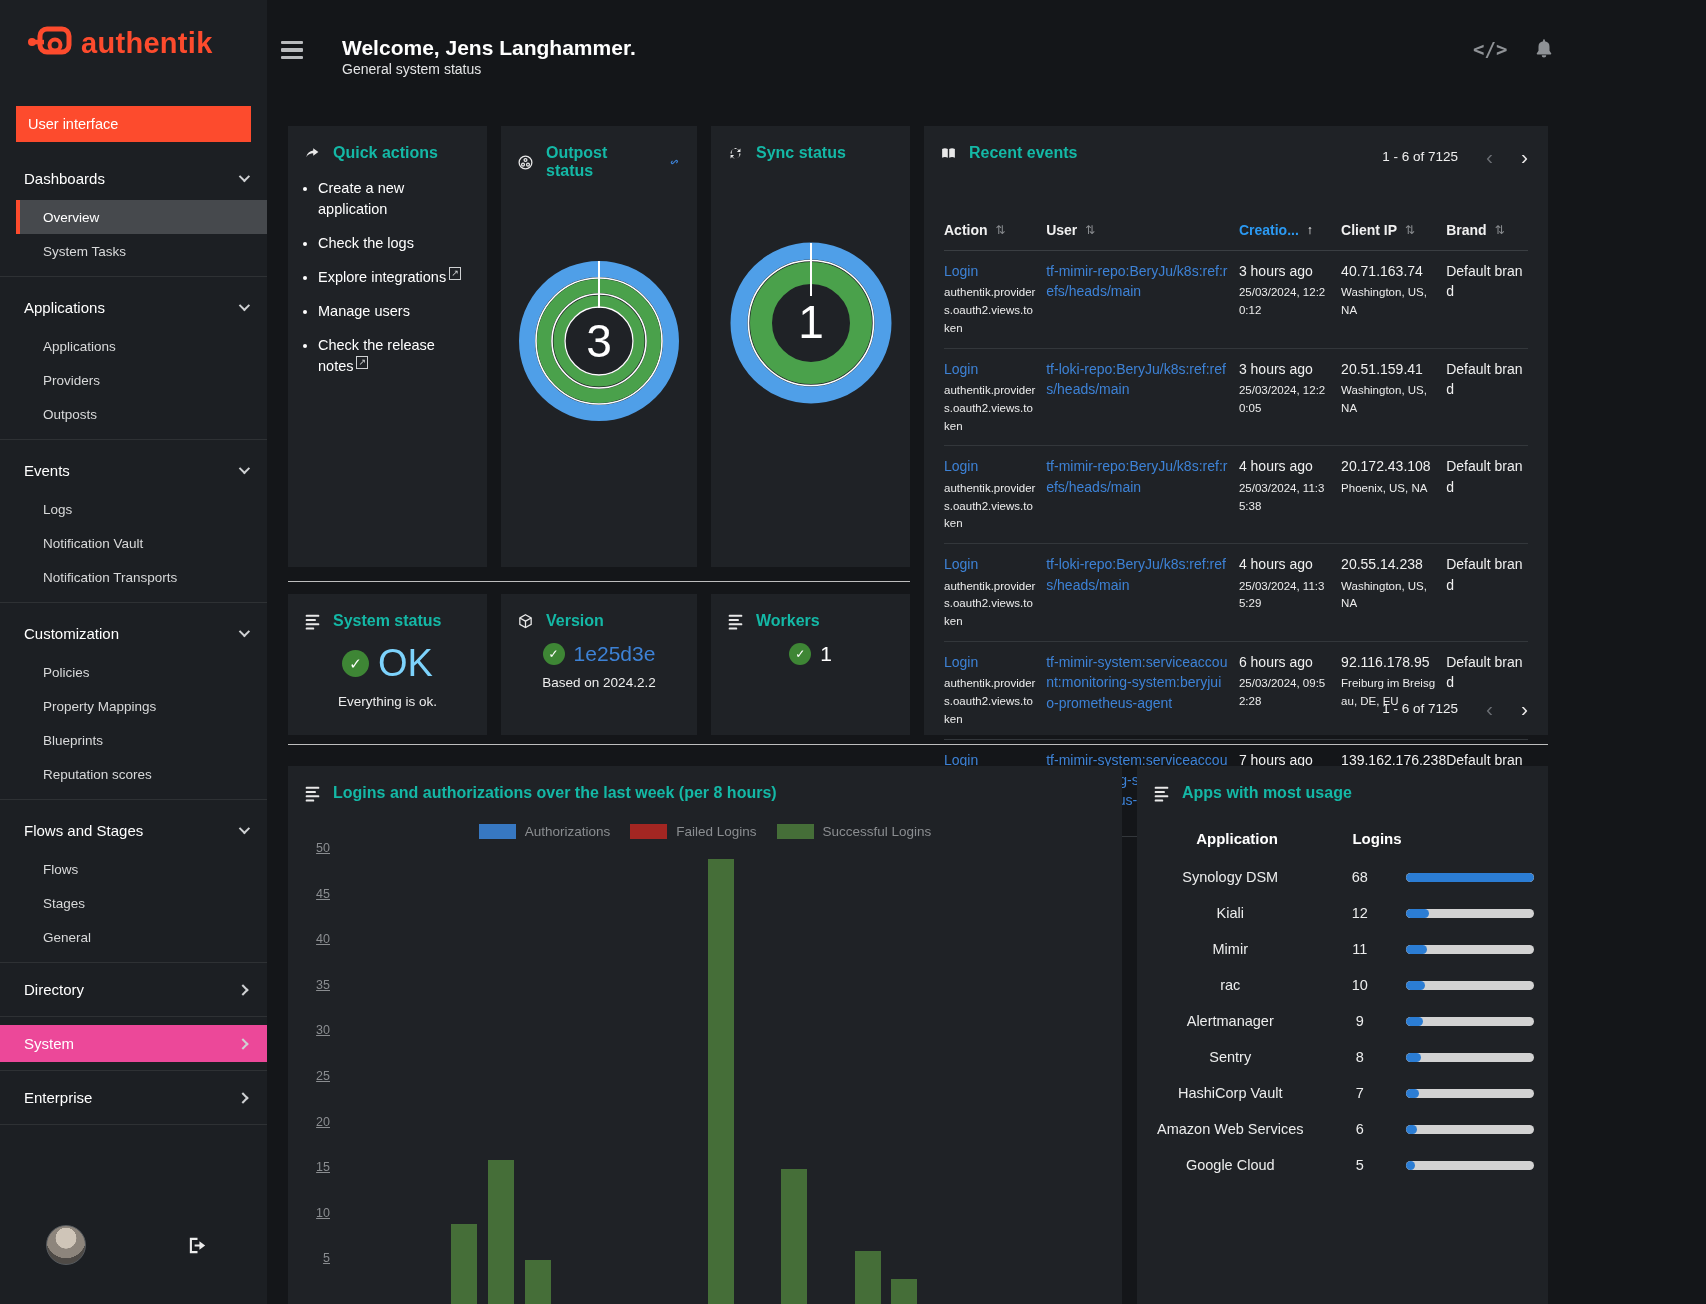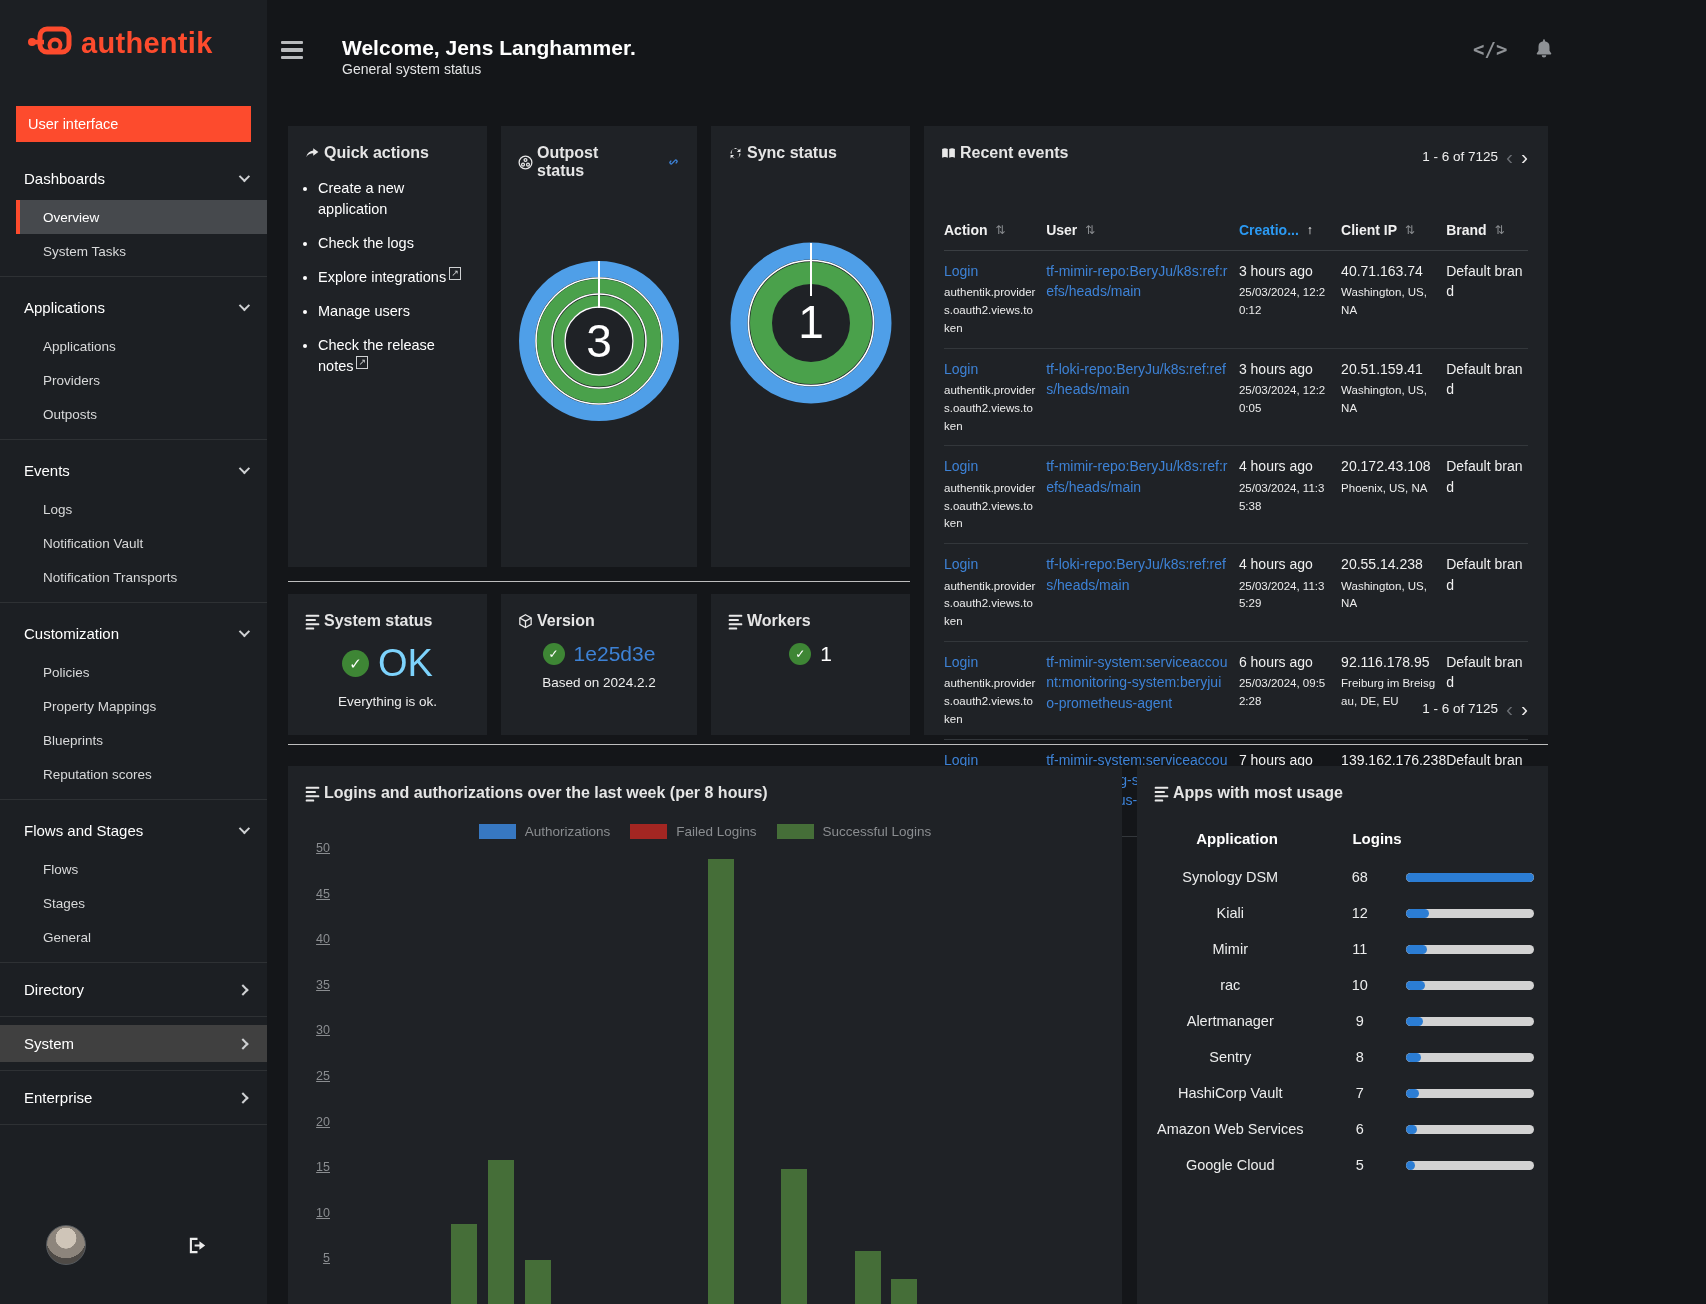--- a/index.html
+++ b/index.html
@@ -16,21 +16,21 @@
   .logo-row{display:flex;align-items:center;gap:9px;margin:26px 0 0 28px;}
   .logo-mark{width:44px;height:34px;}
   .logo-text{color:var(--accent);font-size:29px;font-weight:bold;letter-spacing:.3px;}
   .ui-btn{display:block;margin:46px 16px 0;width:235px;height:36px;background:var(--accent);
     color:#fff;border:none;font-size:14.5px;text-align:left;padding-left:12px;
     font-family:inherit;cursor:pointer;}
   .nav{margin-top:14px;}
   .nav-group-head{display:flex;align-items:center;height:44px;padding:0 20px 0 24px;color:#fff;
     font-size:15px;cursor:pointer;}
   .nav-group-head.solo{height:37px;}
-  .nav-group-head.hl{background:#404040;}
+  .nav-group-head.hl{background:#ec4899;}
   .nav-group-head .chev{margin-left:auto;}
   .chev{width:8px;height:8px;border-right:2px solid #cfd1d3;border-bottom:2px solid #cfd1d3;display:inline-block;}
   .chev.down{transform:rotate(45deg) translateY(-2px);}
   .chev.right{transform:rotate(-45deg);}
   .nav-item{display:flex;align-items:center;height:34px;padding-left:43px;font-size:13.5px;color:#d8d9da;cursor:pointer;}
   .nav-item.active{margin-left:16px;border-left:4px solid var(--accent);padding-left:23px;background:#46494d;color:#fff;}
   .nav-divider{height:1px;background:#2e3134;margin:8px 0;}
   .side-footer{position:absolute;bottom:0;left:0;right:0;height:118px;display:flex;align-items:center;}
   .avatar{width:40px;height:40px;border-radius:50%;margin-left:46px;border:1px solid #565a5e;cursor:pointer;
     background:radial-gradient(circle at 50% 32%,#cfc5b8 0 32%,#8d857c 33% 62%,#4e4a46 63% 100%);}
@@ -55,40 +55,40 @@
   #card-events{left:657px;top:126px;width:624px;height:609px;}
   #card-system{left:21px;top:594px;width:199px;height:141px;}
   #card-version{left:234px;top:594px;width:196px;height:141px;}
   #card-workers{left:444px;top:594px;width:199px;height:141px;}
   #card-chart{left:21px;top:766px;width:834px;height:560px;}
   #card-apps{left:870px;top:766px;width:411px;height:560px;}
   .hdivider{position:absolute;height:1px;background:#dcdcdc;opacity:.85;}
   #divider1{left:21px;top:581px;width:622px;}
   #divider2{left:21px;top:744px;width:1260px;}
 
-  .c-title{display:flex;align-items:center;gap:3px;padding:18px 16px 0 16px;font-size:16px;font-weight:bold;color:#e5e5e5;}
+  .c-title{display:flex;align-items:center;gap:12px;padding:18px 16px 0 16px;font-size:16px;font-weight:bold;color:#14b8a6;}
   .t-icon{width:17px;height:17px;fill:#e8e8e8;flex:none;}
   .t-icon.stroke{fill:none;stroke:#e8e8e8;stroke-width:1.8;}
   .chain-icon{width:16px;height:16px;fill:var(--link);margin-left:20px;cursor:pointer;}
 
   
   .qa-list{margin:16px 14px 0 0;padding-left:30px;}
   .qa-item{font-size:14.5px;color:#fff;margin-bottom:13px;line-height:1.45;cursor:pointer;}
   .ext-icon{display:inline-block;font-size:9px;border:1px solid #cfd1d3;color:#cfd1d3;line-height:1;
     padding:1px;margin-left:3px;vertical-align:super;}
 
   
   .donut-wrap{display:flex;justify-content:center;margin-top:72px;}
   .ring-blue{fill:none;stroke:var(--donut-blue);}
   .ring-green{fill:none;stroke:var(--donut-green);}
   .ring-sep{fill:none;stroke:#fff;}
   .donut-num{fill:#fff;font-size:46px;font-family:"Liberation Sans",sans-serif;text-anchor:middle;}
 
   
-  .pagination{display:flex;align-items:center;gap:8px;font-size:13.5px;color:#f0f0f0;}
+  .pagination{display:flex;align-items:center;gap:28px;font-size:13.5px;color:#f0f0f0;}
   .ev-pag-top{position:absolute;top:20px;right:20px;}
   .ev-pag-bottom{position:absolute;bottom:16px;right:20px;}
   .pag-prev{color:#6a6e73;font-size:21px;cursor:pointer;line-height:1;}
   .pag-next{color:#eceaea;font-size:21px;cursor:pointer;line-height:1;}
   .ev-table{margin:50px 20px 0;}
   .ev-hrow{display:flex;border-bottom:1px solid #3a3e42;padding:10px 0 12px;font-size:14px;font-weight:bold;}
   .ev-th{display:flex;align-items:center;gap:8px;cursor:pointer;}
   .ev-th.active{color:var(--sort-active);}
   .sort-icon{color:#8a8d90;font-size:12px;font-weight:normal;}
   .sort-icon.on{color:#fff;}

